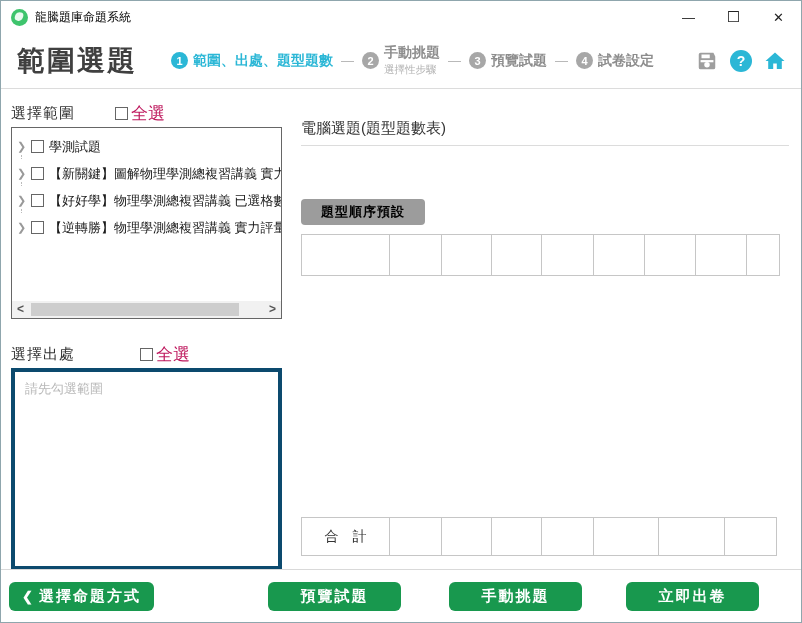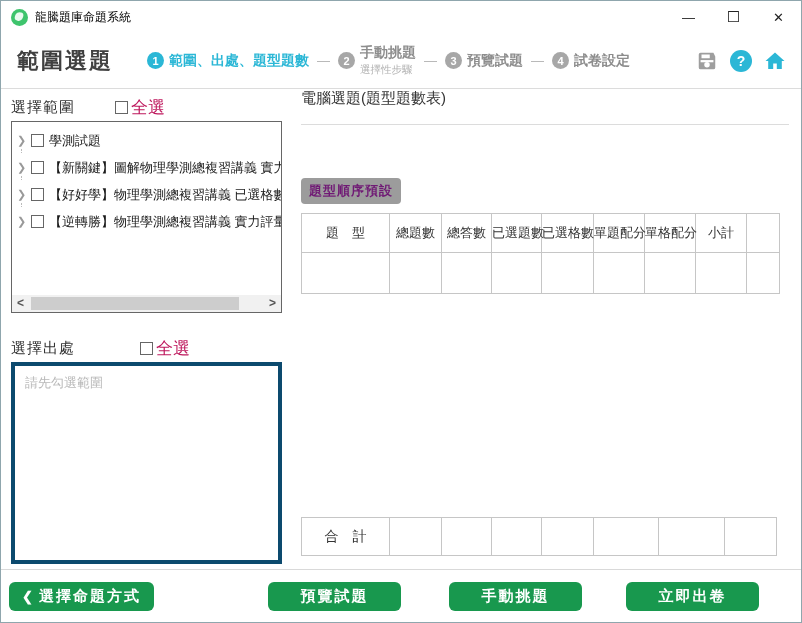--- a/index.html
+++ b/index.html
@@ -17,62 +17,62 @@
   
   .titlebar { height: 32px; display: flex; align-items: center; padding-left: 10px; flex: none; }
   .app-logo { width: 17px; height: 17px; border-radius: 50%; background: #3ec46d; position: relative; margin-right: 7px; flex:none; }
   .app-logo::after { content:""; position:absolute; left:4px; top:3px; width:8px; height:9px; background:#eafaf0; border-radius: 60% 40% 55% 45%; transform: rotate(18deg); }
   .app-title { font-size: 12px; color: #000; }
   .win-controls { margin-left: auto; display: flex; height: 100%; }
   .win-btn { width: 45px; height: 100%; display: flex; align-items: center; justify-content: center; font-size: 13px; color: #222; cursor: pointer; }
   .win-btn.maxi { font-size: 15px; }
   
   .header { height: 56px; flex: none; display: flex; align-items: center; padding: 0 14px 0 16px; border-bottom: 1px solid #dcdcdc; }
-  .page-title { font-size: 22px; font-weight: bold; color: #404040; letter-spacing: 2px; flex: none; }
+  .page-title { font-size: 28px; font-weight: bold; color: #404040; letter-spacing: 2px; flex: none; }
   .steps { display: flex; align-items: center; margin-left: 34px; gap: 8px; }
   .step { display: flex; align-items: center; gap: 5px; }
   .step-circle { width: 17px; height: 17px; border-radius: 50%; background: #a7a7a7; color: #fff; font-size: 11px; font-weight: bold; display:flex; align-items:center; justify-content:center; flex:none; }
   .step-label { font-size: 14px; font-weight: bold; color: #8d8d8d; white-space: nowrap; }
   .step-sub { font-size: 10.5px; font-weight: normal; color: #b3b3b3; margin-top: 1px; }
   .step.active .step-circle { background: #2bb7d6; }
   .step.active .step-label { color: #2bb7d6; }
   .step-sep { color: #b0b0b0; font-size: 13px; }
   .header-icons { margin-left: auto; display: flex; align-items: center; gap: 11px; }
   .hicon { width: 24px; height: 24px; display:flex; align-items:center; justify-content:center; cursor:pointer; }
   .help-circle { width: 22px; height: 22px; border-radius: 50%; background:#2bb7d6; color:#fff; font-size: 14px; font-weight: bold; display:flex; align-items:center; justify-content:center; }
   
   .main { flex: 1; display: flex; padding: 0 12px 0 10px; overflow: hidden; }
   .left-col { width: 271px; flex: none; display: flex; flex-direction: column; }
-  .sec-row { display: flex; align-items: center; margin-top: 7px; height: 22px; }
+  .sec-row { display: flex; align-items: center; margin-top: 13px; height: 22px; }
   .sec-title { font-size: 15px; color: #333; letter-spacing: 1px; }
   .chk-group { display: flex; align-items: center; margin-left: 40px; gap: 3px; cursor: pointer; }
   .chk { width: 13px; height: 13px; border: 1px solid #666; background: #fff; flex: none; }
   .chk-label { font-size: 17px; color: #be185d; }
   .tree-box { margin-top: 3px; height: 192px; border: 1px solid #666; position: relative; overflow: hidden; flex: none; }
   .tree-rows { padding-top: 5px; }
   .tree-row { height: 27px; display: flex; align-items: center; padding-left: 5px; white-space: nowrap; overflow: hidden; }
   .tree-chevron { width: 12px; color: #999; font-size: 11px; flex: none; position: relative; cursor: pointer; }
   .tree-chevron::after { content:""; position:absolute; left:4px; top:15px; height:12px; border-left:1px dotted #bbb; }
   .tree-row:last-child .tree-chevron::after { display:none; }
   .tree-row .chk { margin: 0 5px 0 2px; cursor: pointer; }
   .tree-label { font-size: 13px; color: #1a1a1a; }
   .hscroll { position: absolute; left: 0; right: 0; bottom: 0; height: 17px; background: #f1f1f1; display: flex; align-items: center; }
   .hscroll-arrow { width: 17px; text-align: center; font-size: 12px; color: #555; line-height: 17px; cursor: pointer; flex: none; font-weight: bold; }
   .hscroll-track { flex: 1; position: relative; height: 100%; }
   .hscroll-thumb { position: absolute; left: 2px; top: 2px; height: 13px; width: 208px; background: #cdcdcd; cursor: pointer; }
   .source-box { margin-top: 3px; height: 202px; border: 4px solid #0c4a6e; padding: 8px 10px; flex: none; }
   .placeholder { font-size: 13px; color: #b8b8b8; }
   
   .right-col { flex: 1; margin-left: 19px; display: flex; flex-direction: column; overflow: hidden; }
-  .rhead { display: flex; align-items: flex-start; margin-top: 0; height: 28px; }
+  .rhead { display: flex; align-items: flex-end; margin-top: 21px; height: 28px; }
   .rtitle { font-size: 15px; color: #333; }
   .rbuttons { margin-left: auto; display: flex; gap: 7px; }
   .btn-green-sm { background: #18984e; color: #fff; font-size: 13px; font-weight: bold; border: none; border-radius: 4px; padding: 5px 9px; cursor: pointer; letter-spacing: 1px; }
   .rdivider { border-bottom: 1px solid #dcdcdc; margin-top: 7px; }
-  .preset-btn { margin-top: 53px; align-self: flex-start; background: #9c9c9c; color: #701a75; font-size: 13px; font-weight: bold; border: none; border-radius: 4px; padding: 4px 8px; letter-spacing: 1px; cursor: pointer; }
+  .preset-btn { margin-top: 53px; align-self: flex-start; background: #9c9c9c; color: #000000; font-size: 13px; font-weight: bold; border: none; border-radius: 4px; padding: 4px 20px; letter-spacing: 1px; cursor: pointer; }
   table { border-collapse: collapse; table-layout: fixed; }
   .qtable { margin-top: 9px; width: 478px; }
   .qtable th, .qtable td, .ttable td { border: 1px solid #c6c6c6; font-size: 13px; color: #333; font-weight: normal; text-align: center; white-space: nowrap; overflow: visible; padding: 0; }
   .qtable th { height: 39px; }
   .qtable td { height: 41px; }
   .rspacer { flex: 1; }
   .ttable { width: 475px; margin-bottom: 13px; }
   .ttable td { height: 38px; font-size: 14px; }
   
   .footer { height: 53px; flex: none; border-top: 1px solid #d9d9d9; position: relative; background: #fff; }
@@ -205,31 +205,20 @@
             <col style="width:52px">
             <col style="width:50px">
             <col style="width:50px">
             <col style="width:52px">
             <col style="width:51px">
             <col style="width:51px">
             <col style="width:51px">
             <col style="width:33px">
         </colgroup>
         <tbody>
-            <tr>
-          <th>題　型</th>
-          <th>總題數</th>
-          <th>總答數</th>
-          <th>已選題數</th>
-          <th>已選格數</th>
-          <th>單題配分</th>
-          <th>單格配分</th>
-          <th>小計</th>
-          <th></th>
-        </tr>
         <tr>
           <td></td>
           <td></td>
           <td></td>
           <td></td>
           <td></td>
           <td></td>
           <td></td>
           <td></td>
           <td></td>

